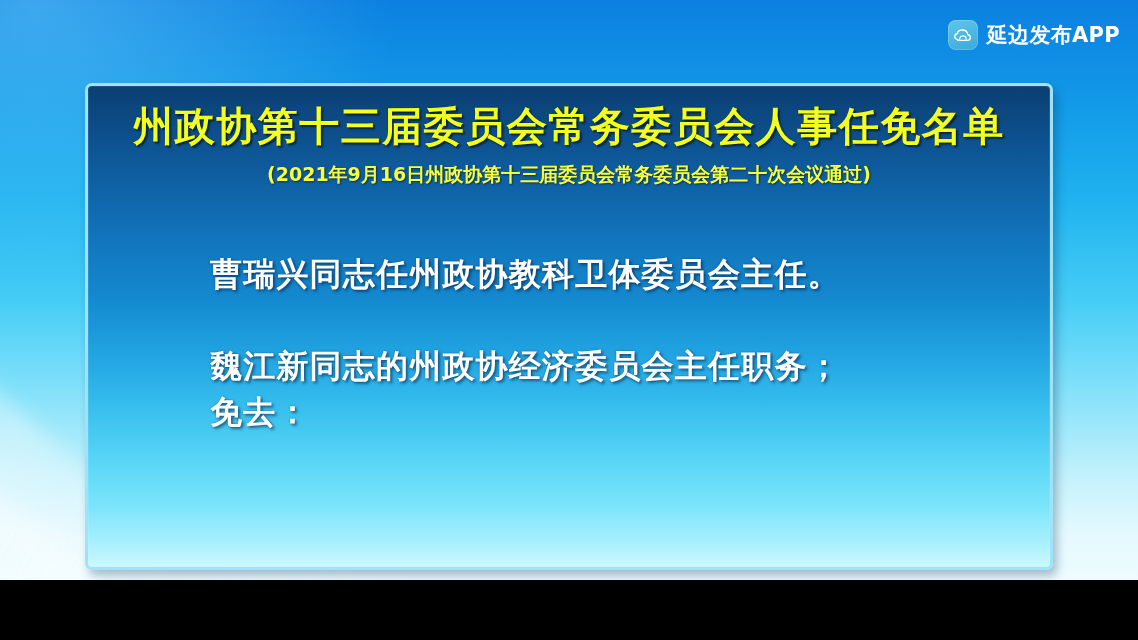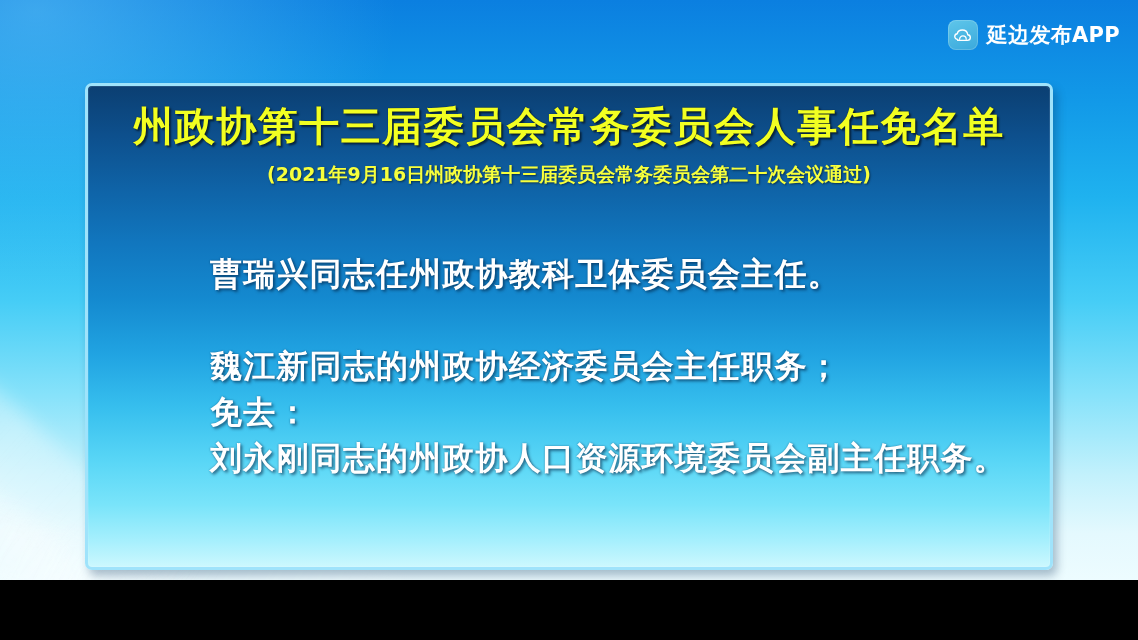--- a/index.html
+++ b/index.html
@@ -209,17 +209,16 @@
     <div class="panel-header">
       <div class="doc-title">州政协第十三届委员会常务委员会人事任免名单</div>
       <div class="doc-subtitle">(2021年9月16日州政协第十三届委员会常务委员会第二十次会议通过)</div>
     </div>
 
     <div class="panel-body">
       <div class="body-line">曹瑞兴同志任州政协教科卫体委员会主任。</div>
       <div class="body-line spacer-line"></div>
       <div class="body-line">魏江新同志的州政协经济委员会主任职务；</div>
       <div class="body-line">免去：</div>
-      <div class="body-line">刘永刚同志的州政协人口资源环境委员会副主任职务。</div>
     </div>
   </div>
 
 </div>
 
 </body></html>

